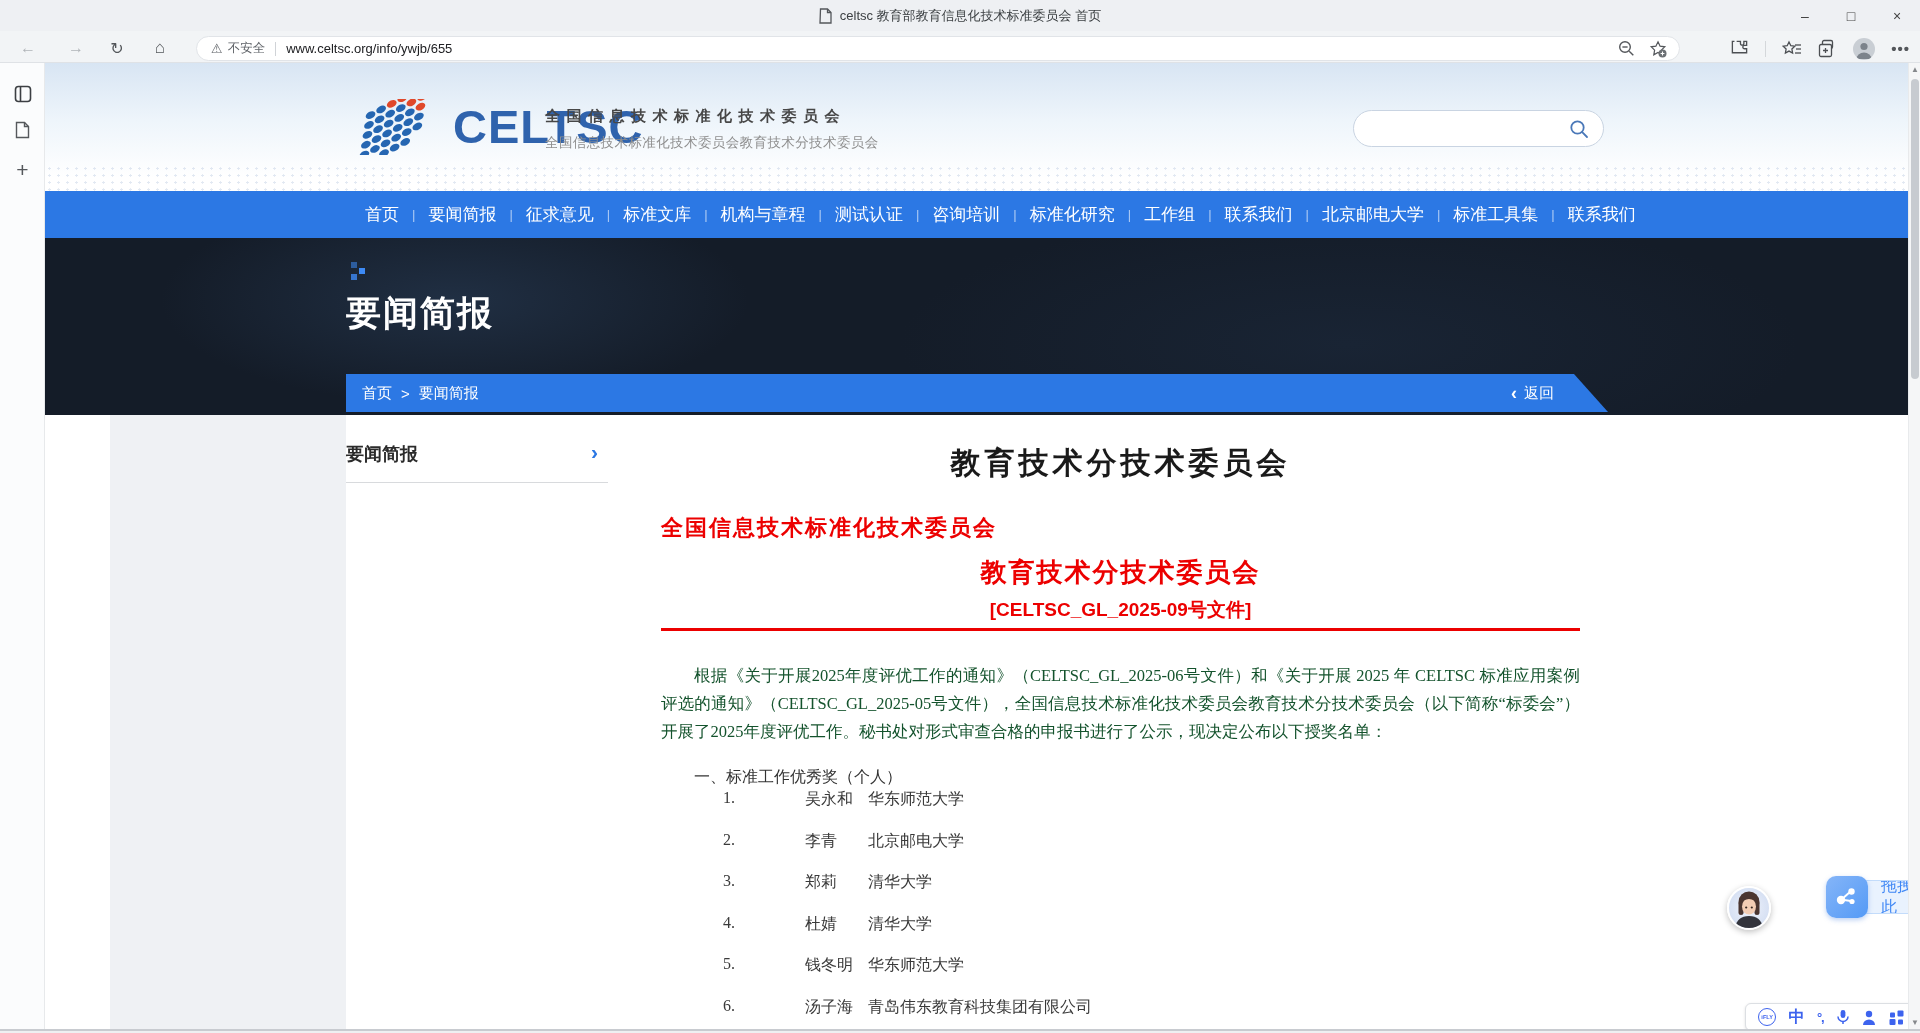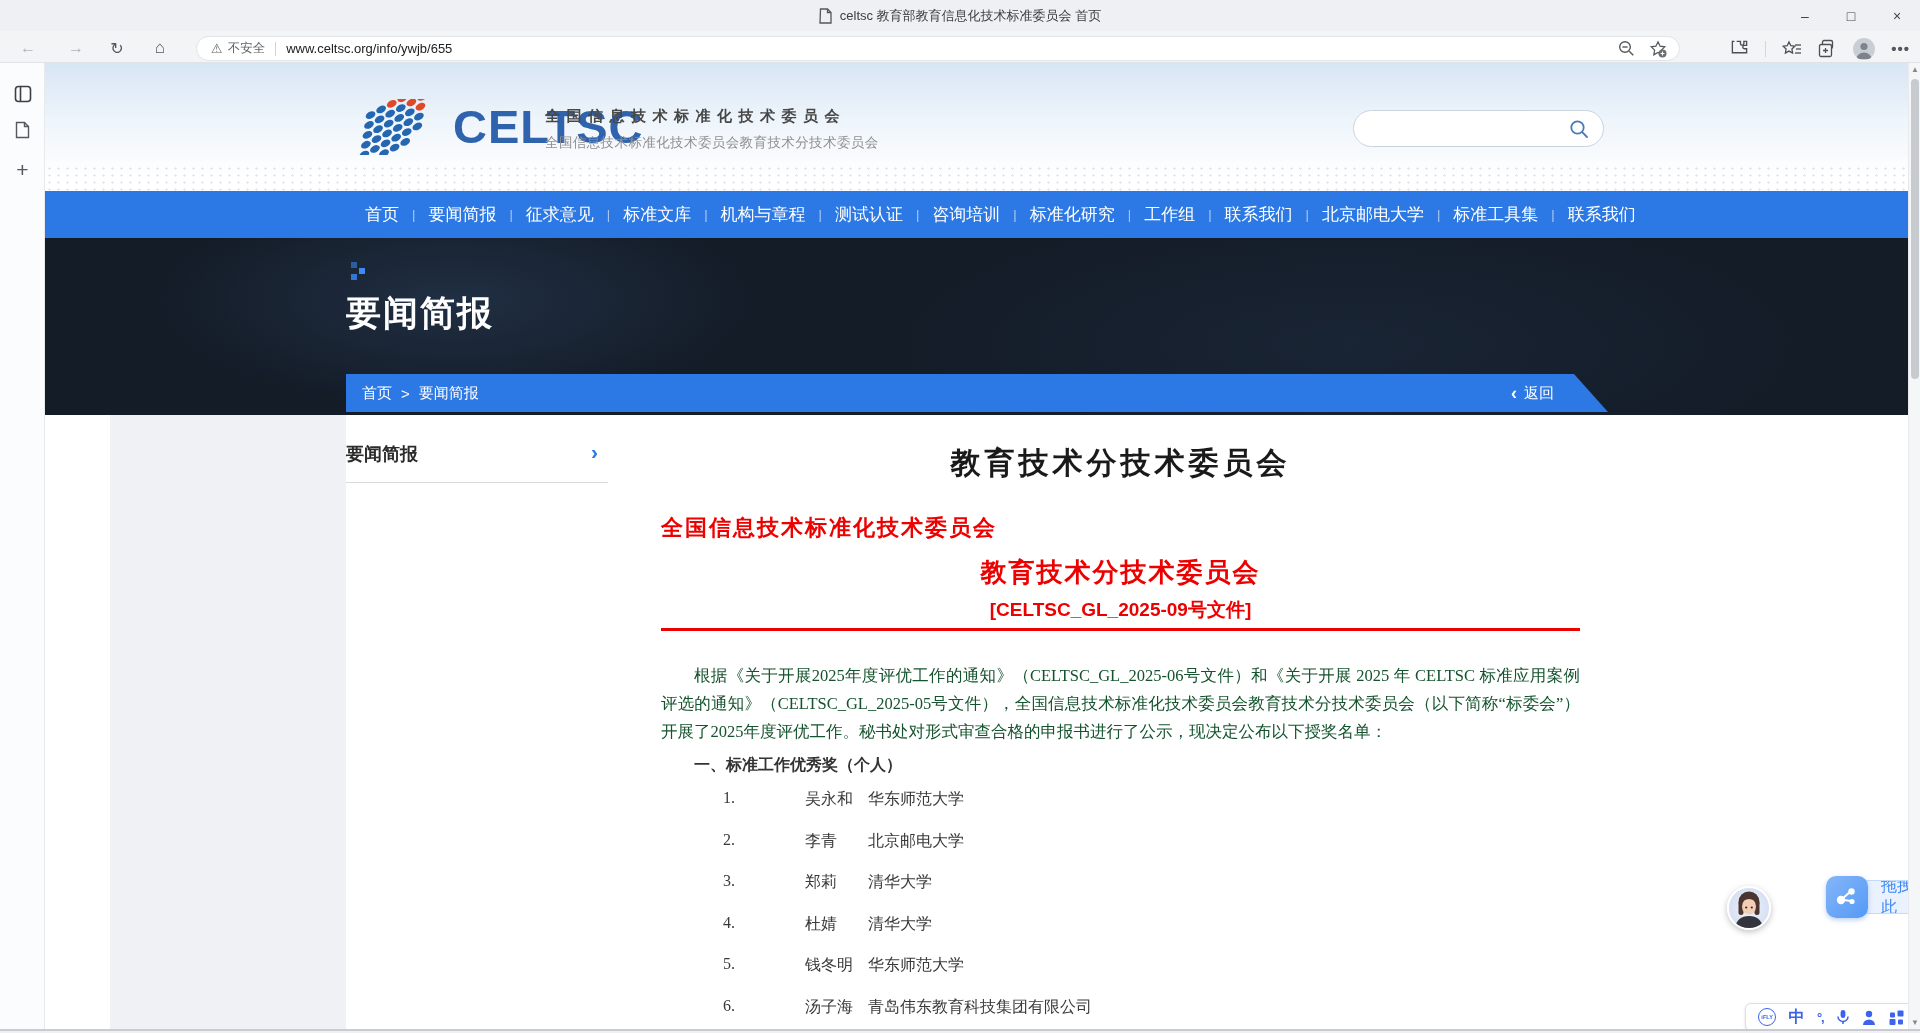--- a/index.html
+++ b/index.html
@@ -65,21 +65,21 @@
   .side-chev { position:absolute; left:546px; top:25px; color:#2c78e4; font-size:21px; font-weight:bold; }
   .side-divider { position:absolute; left:301px; top:67px; width:262px; height:1px; background:#d8dadd; }
 
   .article { position:absolute; left:616px; top:0; width:919px; }
   .art-title { position:absolute; left:0; top:28px; width:919px; text-align:center; font-size:30px; font-weight:bold; color:#1a1a1a; letter-spacing:4px; }
   .red1 { position:absolute; left:0; top:98px; width:919px; font-size:22px; font-weight:bold; color:#ec0000; letter-spacing:2px; }
   .red2 { position:absolute; left:0; top:140px; width:919px; text-align:center; font-size:26px; font-weight:bold; color:#ec0000; letter-spacing:2px; }
   .doc-num { position:absolute; left:0; top:182px; width:919px; text-align:center; font-size:19px; font-weight:bold; color:#ec0000; }
   .red-rule { position:absolute; left:0; top:213px; width:919px; height:3px; background:#ec0000; }
   .art-para { position:absolute; left:0; top:247px; width:919px; font-family:"Liberation Serif","DejaVu Serif",serif; font-size:16.5px; line-height:28px; color:#14532d; text-indent:2em; text-align:justify; }
-  .sec-head { position:absolute; left:33px; top:340px; font-family:"Liberation Serif","DejaVu Serif",serif; font-size:16px; color:#333;font-weight:bold; }
+  .sec-head { position:absolute; left:33px; top:352px; font-family:"Liberation Serif","DejaVu Serif",serif; font-size:16px; color:#333; }
   .awardees { position:absolute; left:62px; top:374px; }
   .aw-row { height:41.6px; display:flex; font-family:"Liberation Serif","DejaVu Serif",serif; font-size:16px; color:#3a3a3a; }
   .aw-num { width:34px; } .aw-name { width:63px;margin-left:48px; }
 
   
   .fab-avatar { position:absolute; left:1727px; top:886px; width:44px; height:44px; border-radius:50%;
     background:radial-gradient(#f0f4fc, #ccd8ef); border:2px solid #fff; box-shadow:0 2px 6px rgba(0,0,0,.25); overflow:hidden; cursor:pointer; }
   .drag-pill { position:absolute; left:1846px; top:880px; width:96px; height:34px; background:#e9f2fe; border:1px solid #c3dcfb; border-radius:5px; display:flex; align-items:center; padding-left:34px; font-size:16px; color:#3f87f5; overflow:hidden; }
   .drag-ico { position:absolute; left:1826px; top:876px; width:42px; height:42px; border-radius:10px;
     background:linear-gradient(135deg,#85b5f8,#549af6); display:flex; align-items:center; justify-content:center; box-shadow:0 2px 5px rgba(60,120,220,.35); cursor:pointer; }

